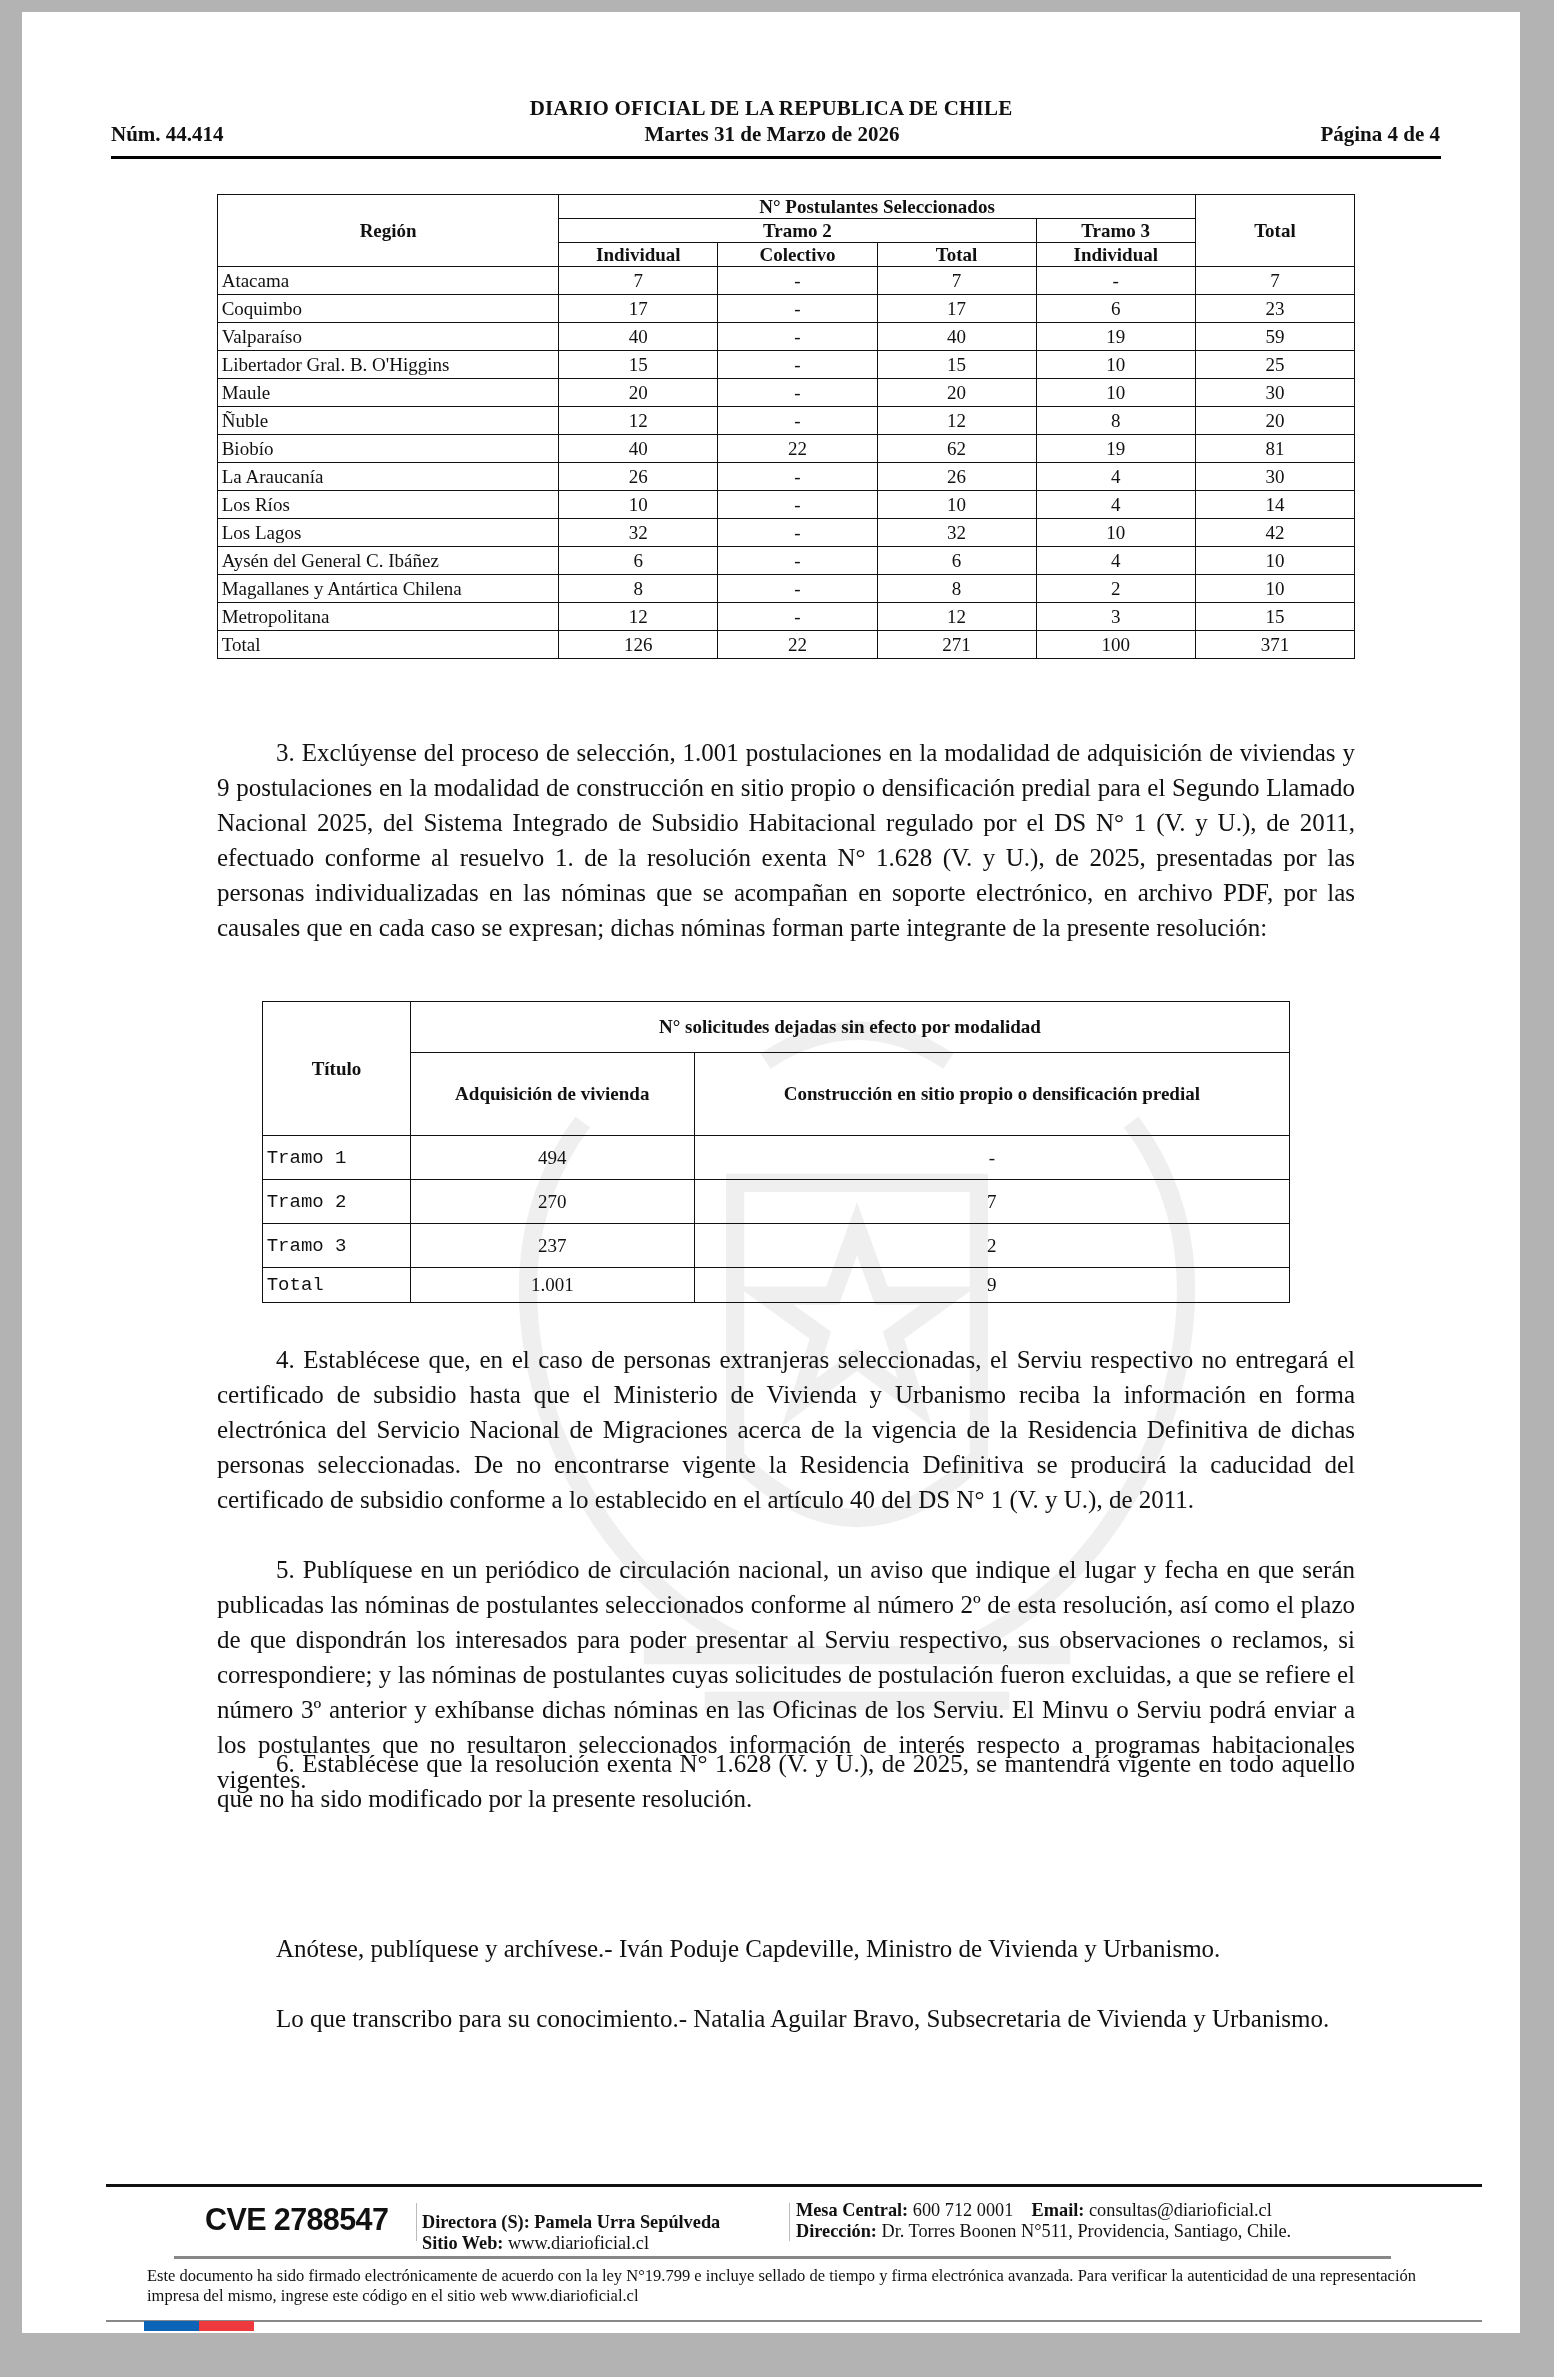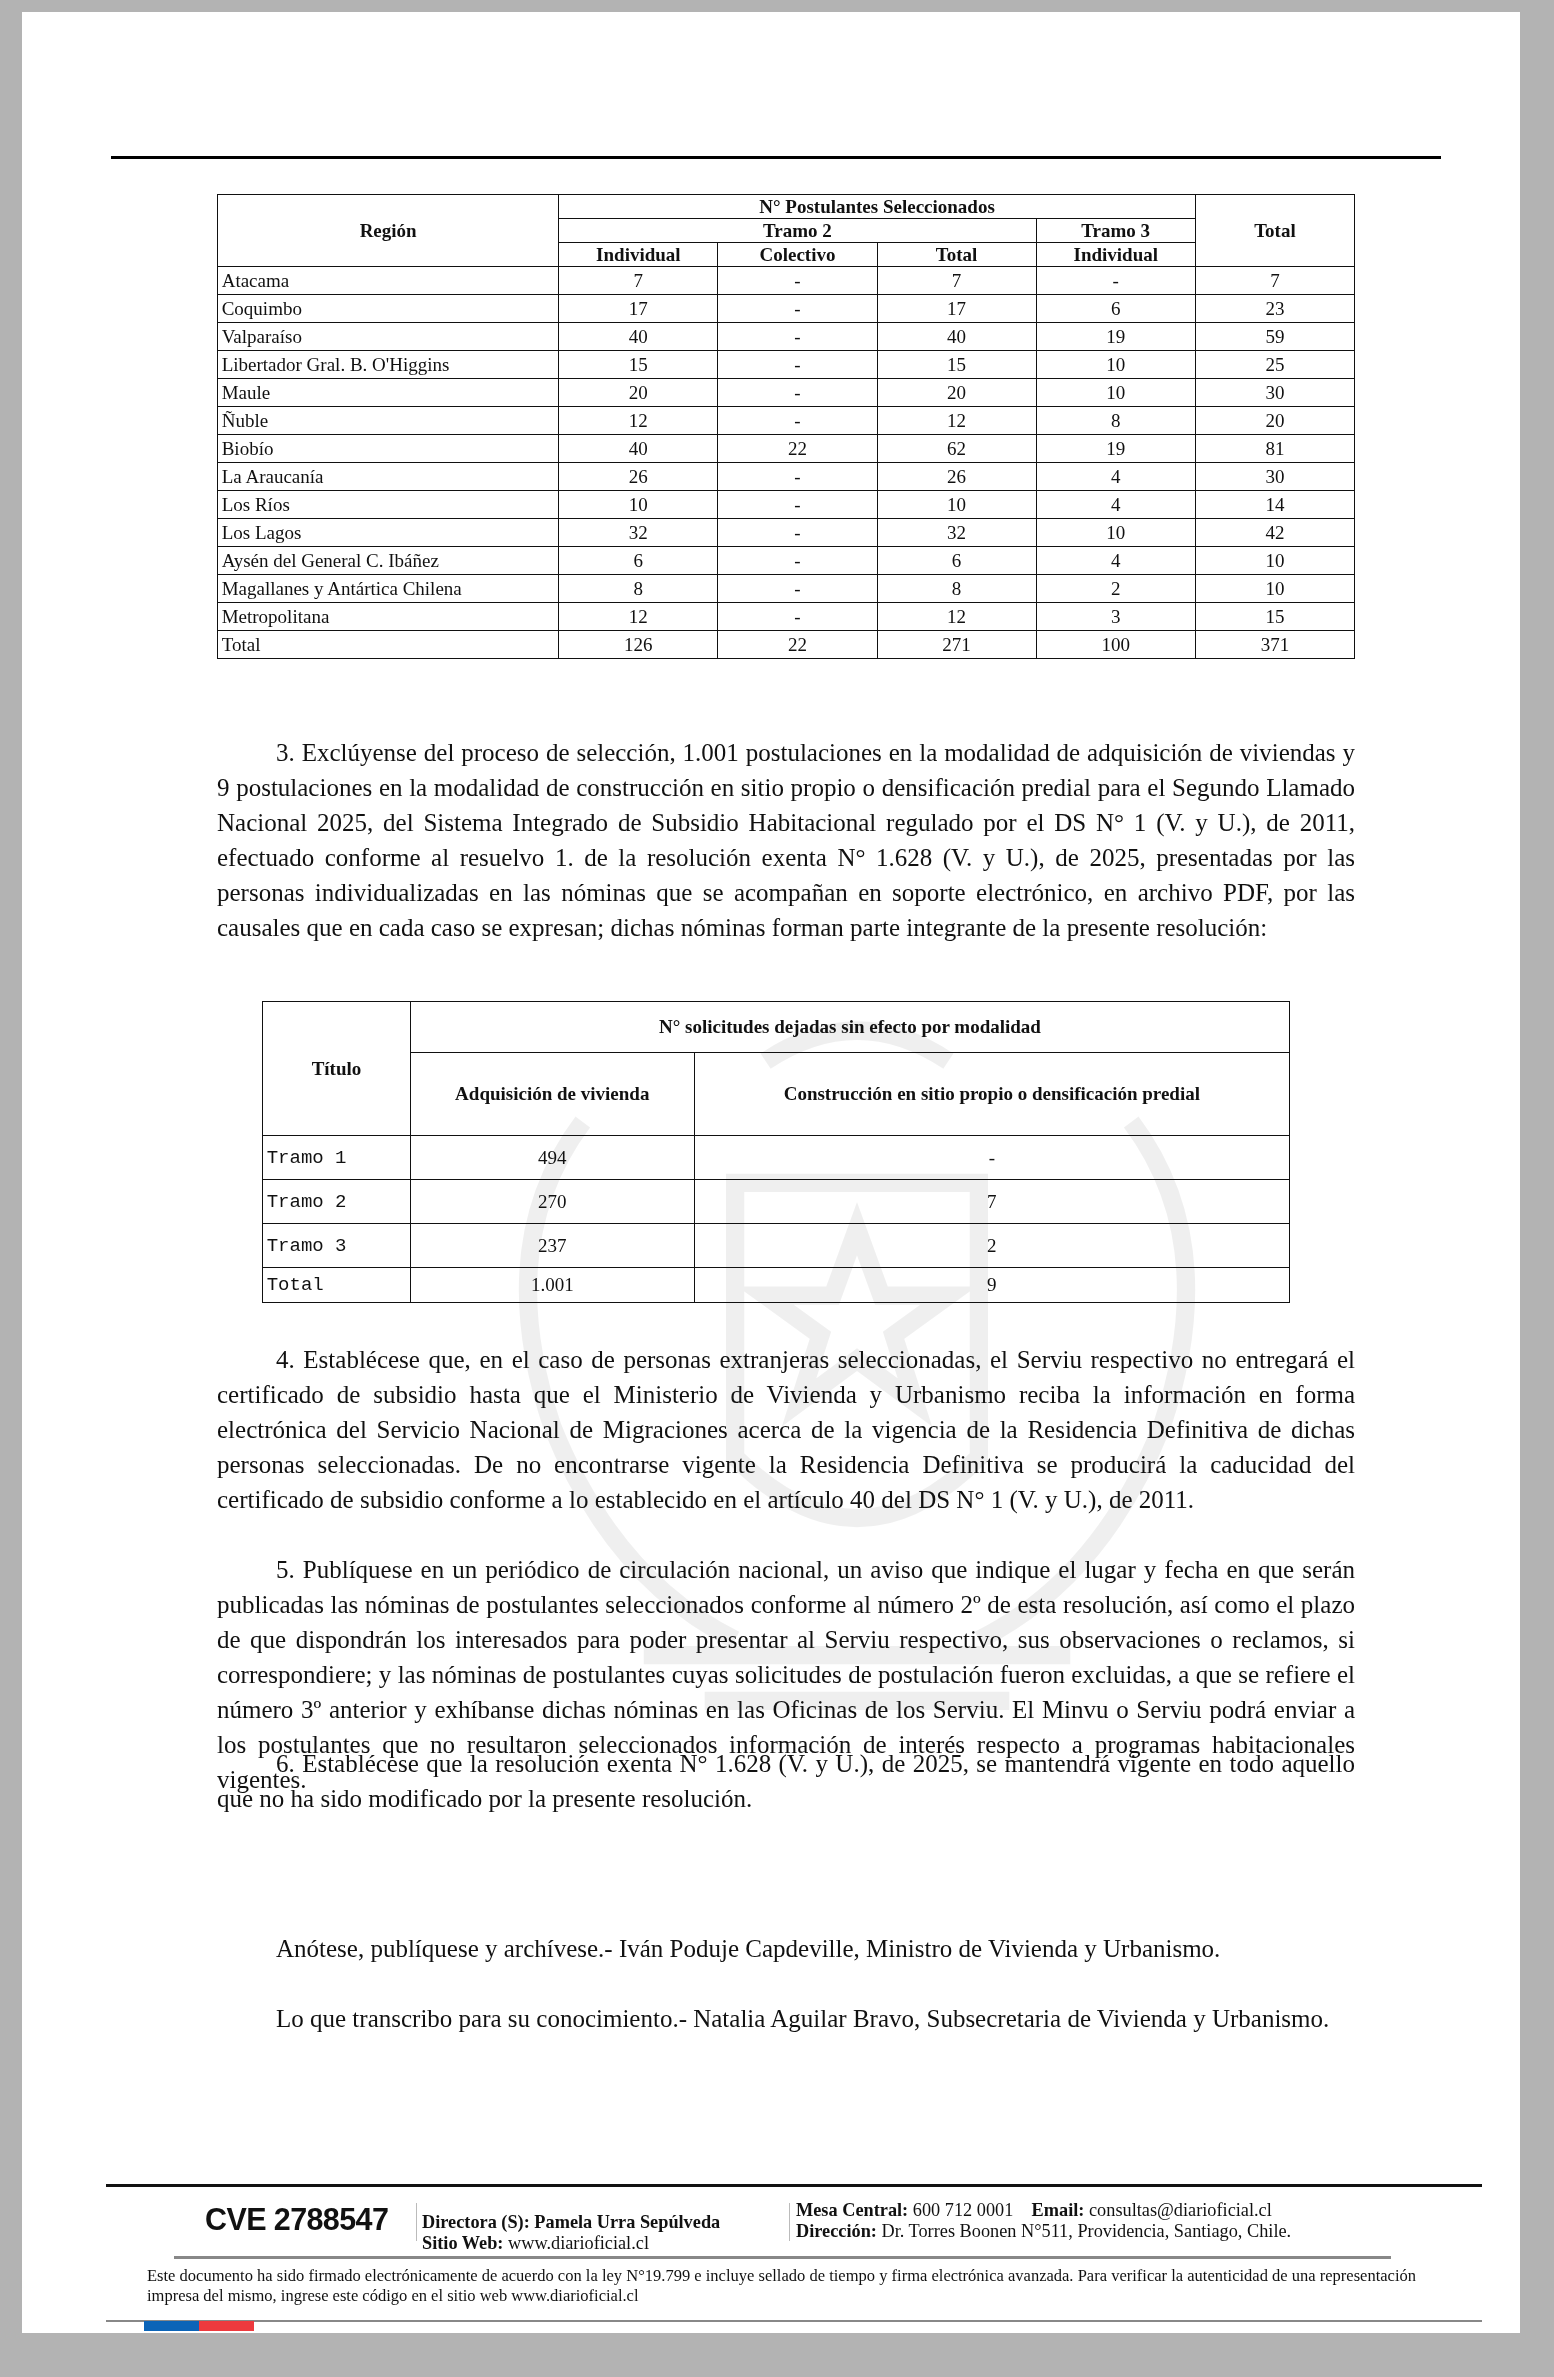--- a/index.html
+++ b/index.html
@@ -107,20 +107,26 @@
       <path d="M110 60 h80 v90 q-40 40 -80 0 z"></path>
       <path d="M150 75 l8 22 h22 l-18 13 7 22 -19 -14 -19 14 7 -22 -18 -13 h22 z"></path>
       <path d="M60 40 q-30 40 -10 100 q20 50 60 70"></path>
       <path d="M240 40 q30 40 10 100 q-20 50 -60 70"></path>
       <path d="M120 20 q30 -20 60 0"></path>
       <path d="M80 215 h140"></path>
       <path d="M100 230 h100"></path>
     </g>
   </svg>
 
+  <div class="hdr-title">DIARIO OFICIAL DE LA REPUBLICA DE CHILE</div>
+  <div class="hdr-row">
+    <span>Núm. 44.414</span>
+    <span>Martes 31 de Marzo de 2026</span>
+    <span>Página 4 de 4</span>
+  </div>
   <div class="hdr-rule"></div>
 
   <table class="t1">
     <colgroup>
       <col class="c-region">
         <col class="c-num">
         <col class="c-num">
         <col class="c-num">
         <col class="c-num">
         <col class="c-num">

